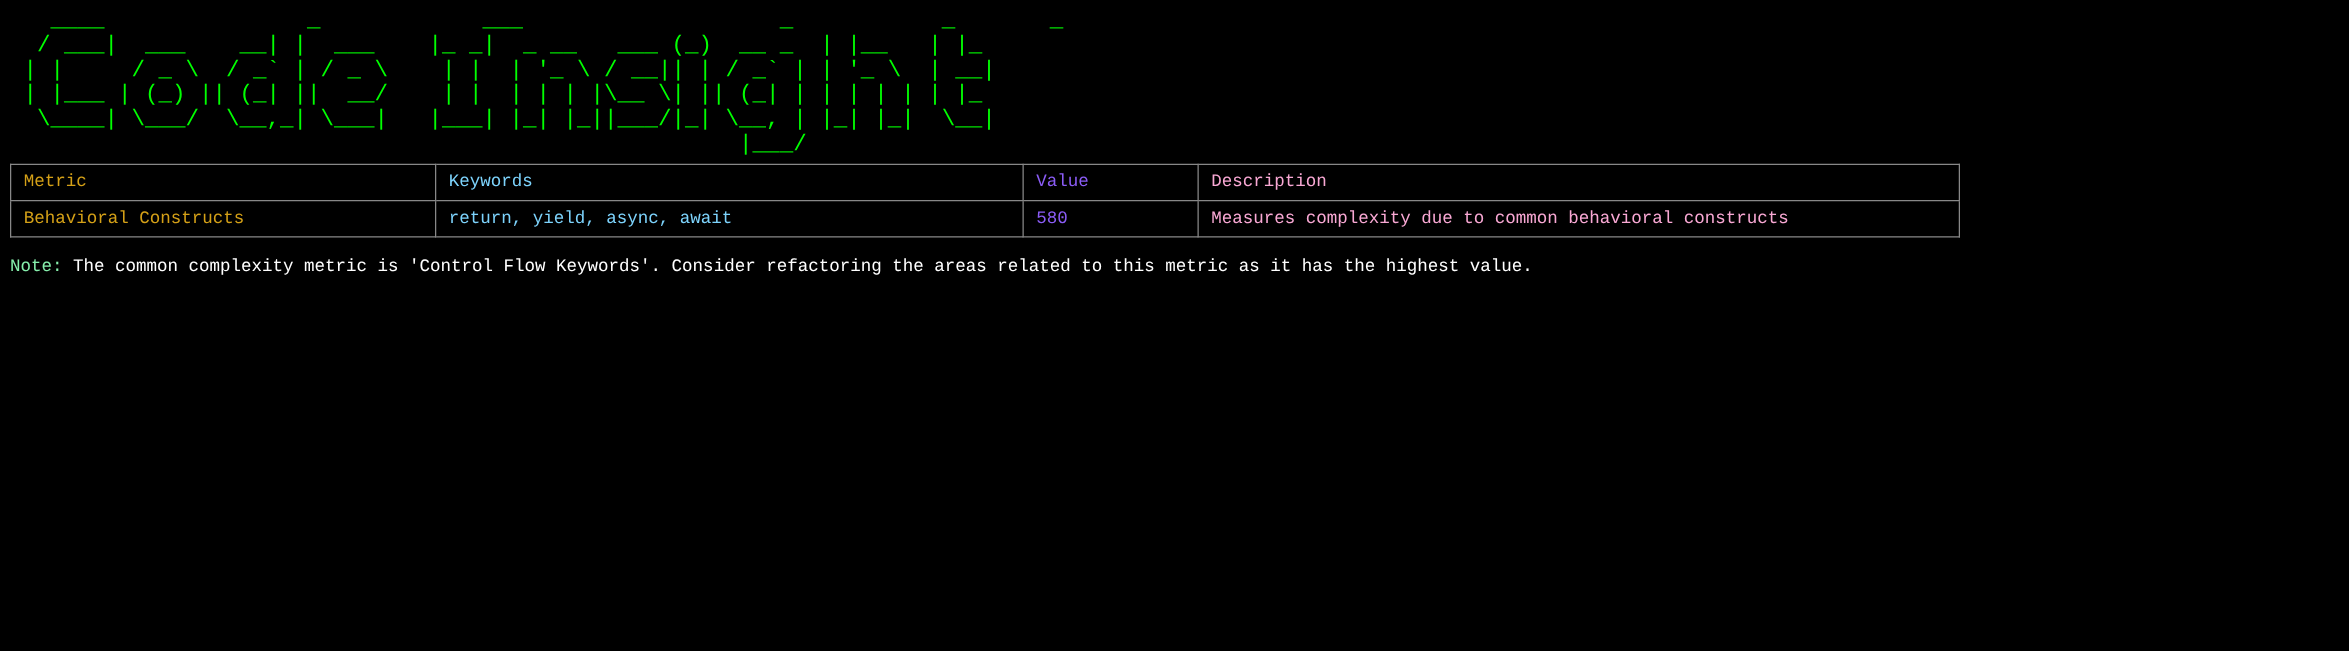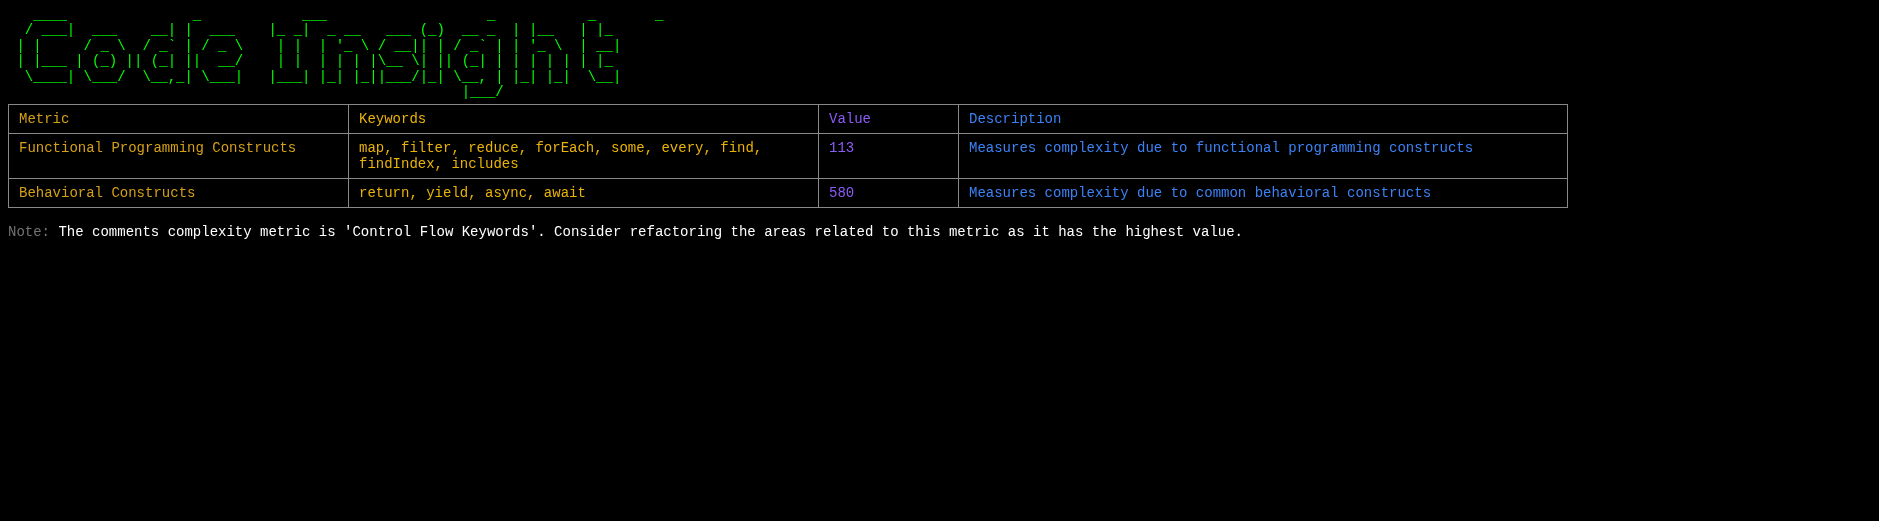--- a/index.html
+++ b/index.html
@@ -12,21 +12,21 @@
       font-family: 'Courier New', Consolas, monospace;
       font-size: 14px;
       color: #fff;
       padding: 8px;
     }
     .ascii-art {
       color: #00ff00;
       font-family: 'Courier New', monospace;
       white-space: pre;
       line-height: 1.1;
-      font-size: 14px;
+      font-size: 18px;
       margin-bottom: 4px;
     }
     table {
       border-collapse: collapse;
       width: 100%;
       max-width: 1560px;
     }
     th, td {
       border: 1px solid #888;
       padding: 6px 10px;
@@ -36,37 +36,37 @@
     th {
       color: #00cccc;
       font-weight: normal;
     }
     .col-metric {
       color: #d4a017;
       width: 340px;
       padding-left: 10px;
     }
     .col-keywords {
-      color: #eab308;
+      color: #7dd3fc;
       width: 470px;
       font-family: Liberation Mono, monospace;
     }
     .col-value {
       color: #8b5cf6;
       width: 140px;
     }
     .col-description {
-      color: #3b82f6;
+      color: #f9a8d4;
     }
     .note {
       margin-top: 16px;
       color: #fff;
     }
     .note-label {
-      color: #737373;
+      color: #86efac;
     }
   </style>
 </head>
 <body>
 
 <pre class="ascii-art">   ____               _            ___                   _           _       _   
   / ___|  ___    __| |  ___    |_ _|  _ __   ___ (_)  __ _  | |__   | |_ 
  | |     / _ \  / _` | / _ \    | |  | '_ \ / __|| | / _` | | '_ \  | __|
  | |___ | (_) || (_| ||  __/    | |  | | | |\__ \| || (_| | | | | | | |_ 
   \____| \___/  \__,_| \___|   |___| |_| |_||___/|_| \__, | |_| |_|  \__|
@@ -76,29 +76,23 @@
   <thead>
     <tr>
       <th class="col-metric">Metric</th>
       <th class="col-keywords">Keywords</th>
       <th class="col-value">Value</th>
       <th class="col-description">Description</th>
     </tr>
   </thead>
   <tbody>
     <tr>
-      <td class="col-metric">Functional Programming Constructs</td>
-      <td class="col-keywords">map, filter, reduce, forEach, some, every, find, findIndex, includes</td>
-      <td class="col-value">113</td>
-      <td class="col-description">Measures complexity due to functional programming constructs</td>
-    </tr>
-    <tr>
       <td class="col-metric">Behavioral Constructs</td>
       <td class="col-keywords">return, yield, async, await</td>
       <td class="col-value">580</td>
       <td class="col-description">Measures complexity due to common behavioral constructs</td>
     </tr>
   </tbody>
 </table>
 
 <p class="note">
-  <span class="note-label">Note:</span><span> The comments complexity metric is 'Control Flow Keywords'. Consider refactoring the areas related to this metric as it has the highest value.</span>
+  <span class="note-label">Note:</span><span> The common complexity metric is 'Control Flow Keywords'. Consider refactoring the areas related to this metric as it has the highest value.</span>
 </p>
 
 </body></html>

